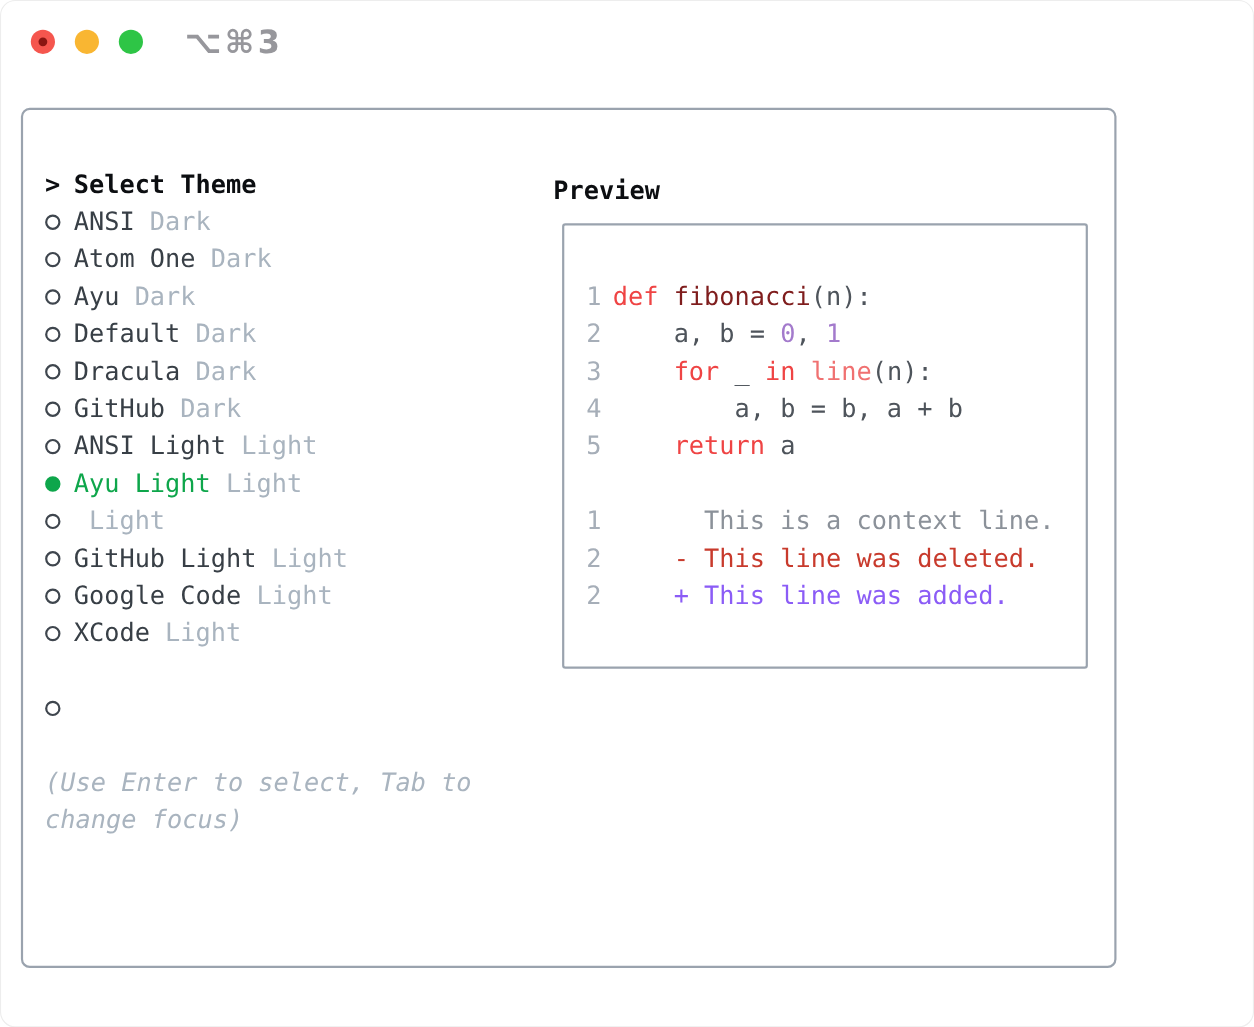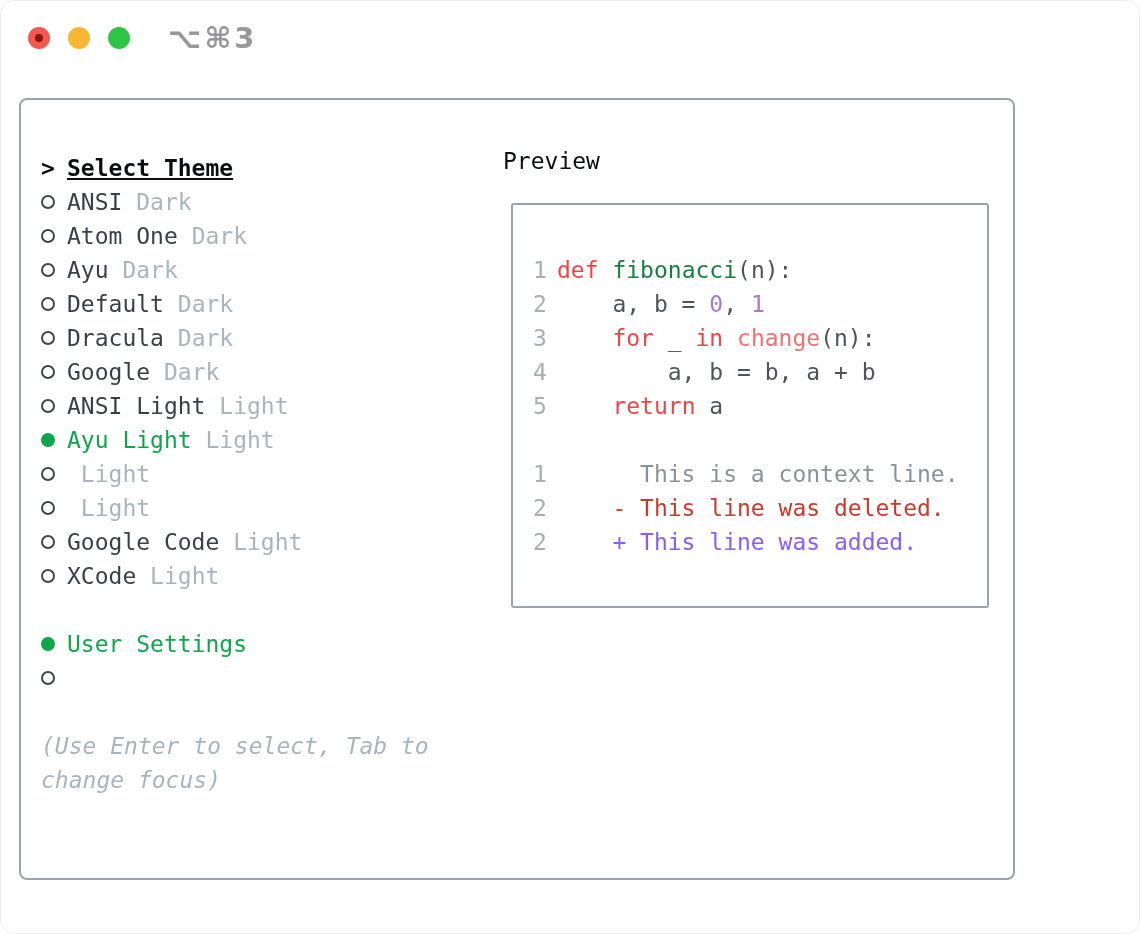--- a/index.html
+++ b/index.html
@@ -30,44 +30,44 @@
   .dialog {
     position:absolute; left:18px; top:97px; width:996px; height:782px;
     border:2px solid #9aa3ae; border-radius:8px; background:#fff;
   }
 
   
   .left-pane { position:absolute; left:20px; top:51px; width:460px; }
   .row { height:34px; display:flex; align-items:center; font-size:23px; white-space:pre; color:#383f46; }
   .row .mark { width:26px; flex:none; display:flex; align-items:center; }
   .gt { font-weight:bold; color:#0c0e11; }
-  .hdr-label { font-weight:bold; color:#0c0e11;text-decoration:underline; }
+  .hdr-label { font-weight:bold; color:#0c0e11; }
   .circ { width:14px; height:14px; border-radius:50%; border:2px solid #3f464e; }
   .circ.on { background:#0ea64b; border-color:#0ea64b; }
   .tname { color:#383f46; }
   .row.sel .tname { color:#0ea64b; }
   .tvariant { color:#a9b4bf;text-align:right; }
   .spacer { height:34px; }
   .hint { width:452px; font-size:23px; line-height:34px; color:#a9b4bf; white-space:normal;font-style:italic; }
 
   
   .preview-hdr {
-    position:absolute; left:482px; top:44px; height:34px;
+    position:absolute; left:482px; top:57px; height:34px;
     display:flex; align-items:center;
-    font-size:23px; font-weight:normal; color:#0c0e11;
+    font-size:23px; font-weight:bold; color:#0c0e11;
   }
   .preview-box {
     position:absolute; left:490px; top:103px; width:478px; height:405px;
     border:2px solid #9aa3ae; border-radius:3px; background:#fff;
     padding:48px 0 0 20px; overflow:hidden;
   }
   .cline { height:34px; display:flex; align-items:center; font-size:23px; white-space:pre; }
   .ln { width:24px; flex:none; color:#a6aeb8; }
   .tk-kw    { color:#ef4444;text-align:center; }
-  .tk-fn    { color:#15803d; }
+  .tk-fn    { color:#7f1d1d; }
   .tk-num   { color:#a37acc; }
   .tk-coral { color:#f07171; }
   .tk-fg    { color:#4e545b; }
   .tk-ctx   { color:#8b9199; }
   .tk-del   { color:#c83a2c; }
   .tk-add   { color:#8b5cf6; }
 </style>
 </head>
 <body>
 
@@ -86,49 +86,48 @@
       <div class="row">
         <span class="mark"><span class="gt">&gt;</span></span><span class="hdr-label">Select Theme</span>
       </div>
 
       <div id="theme-list">
           <div class="row"><span class="mark"><span class="circ"></span></span><span class="tname">ANSI</span><span class="tvariant"> Dark</span></div>
           <div class="row"><span class="mark"><span class="circ"></span></span><span class="tname">Atom One</span><span class="tvariant"> Dark</span></div>
           <div class="row"><span class="mark"><span class="circ"></span></span><span class="tname">Ayu</span><span class="tvariant"> Dark</span></div>
           <div class="row"><span class="mark"><span class="circ"></span></span><span class="tname">Default</span><span class="tvariant"> Dark</span></div>
           <div class="row"><span class="mark"><span class="circ"></span></span><span class="tname">Dracula</span><span class="tvariant"> Dark</span></div>
-          <div class="row"><span class="mark"><span class="circ"></span></span><span class="tname">Google</span><span class="tvariant"> Dark</span></div>
+          <div class="row"><span class="mark"><span class="circ"></span></span><span class="tname">GitHub</span><span class="tvariant"> Dark</span></div>
           <div class="row"><span class="mark"><span class="circ"></span></span><span class="tname">ANSI Light</span><span class="tvariant"> Light</span></div>
           <div class="row sel"><span class="mark"><span class="circ on"></span></span><span class="tname">Ayu Light</span><span class="tvariant"> Light</span></div>
           <div class="row"><span class="mark"><span class="circ"></span></span><span class="tvariant"> Light</span></div>
-          <div class="row"><span class="mark"><span class="circ"></span></span><span class="tvariant"> Light</span></div>
+          <div class="row"><span class="mark"><span class="circ"></span></span><span class="tname">GitHub Light</span><span class="tvariant"> Light</span></div>
           <div class="row"><span class="mark"><span class="circ"></span></span><span class="tname">Google Code</span><span class="tvariant"> Light</span></div>
           <div class="row"><span class="mark"><span class="circ"></span></span><span class="tname">XCode</span><span class="tvariant"> Light</span></div>
         </div>
 
       <div class="spacer"></div>
 
 
       <div id="apply-list">
-          <div class="row sel"><span class="mark"><span class="circ on"></span></span><span class="tname">User Settings</span></div>
           <div class="row"><span class="mark"><span class="circ"></span></span></div>
         </div>
 
       <div class="spacer"></div>
 
       <div class="hint">(Use Enter to select, Tab to change focus)</div>
     </div>
 
     <div class="preview-hdr">Preview</div>
 
     <div class="preview-box">
       <div id="preview-lines">
           <div class="cline"><span class="ln">1</span><span class="tk-kw">def</span><span class="tk-fg"> </span><span class="tk-fn">fibonacci</span><span class="tk-fg">(n):</span></div>
           <div class="cline"><span class="ln">2</span><span class="tk-fg">    a, b = </span><span class="tk-num">0</span><span class="tk-fg">, </span><span class="tk-num">1</span></div>
-          <div class="cline"><span class="ln">3</span><span class="tk-fg">    </span><span class="tk-kw">for</span><span class="tk-fg"> _ </span><span class="tk-kw">in</span><span class="tk-fg"> </span><span class="tk-coral">change</span><span class="tk-fg">(n):</span></div>
+          <div class="cline"><span class="ln">3</span><span class="tk-fg">    </span><span class="tk-kw">for</span><span class="tk-fg"> _ </span><span class="tk-kw">in</span><span class="tk-fg"> </span><span class="tk-coral">line</span><span class="tk-fg">(n):</span></div>
           <div class="cline"><span class="ln">4</span><span class="tk-fg">        a, b = b, a + b</span></div>
           <div class="cline"><span class="ln">5</span><span class="tk-fg">    </span><span class="tk-kw">return</span><span class="tk-fg"> a</span></div>
           <div class="cline"><span class="ln"></span></div>
           <div class="cline"><span class="ln">1</span><span class="tk-ctx">      This is a context line.</span></div>
           <div class="cline"><span class="ln">2</span><span class="tk-del">    - This line was deleted.</span></div>
           <div class="cline"><span class="ln">2</span><span class="tk-add">    + This line was added.</span></div>
         </div>
     </div>
 
   </div>

